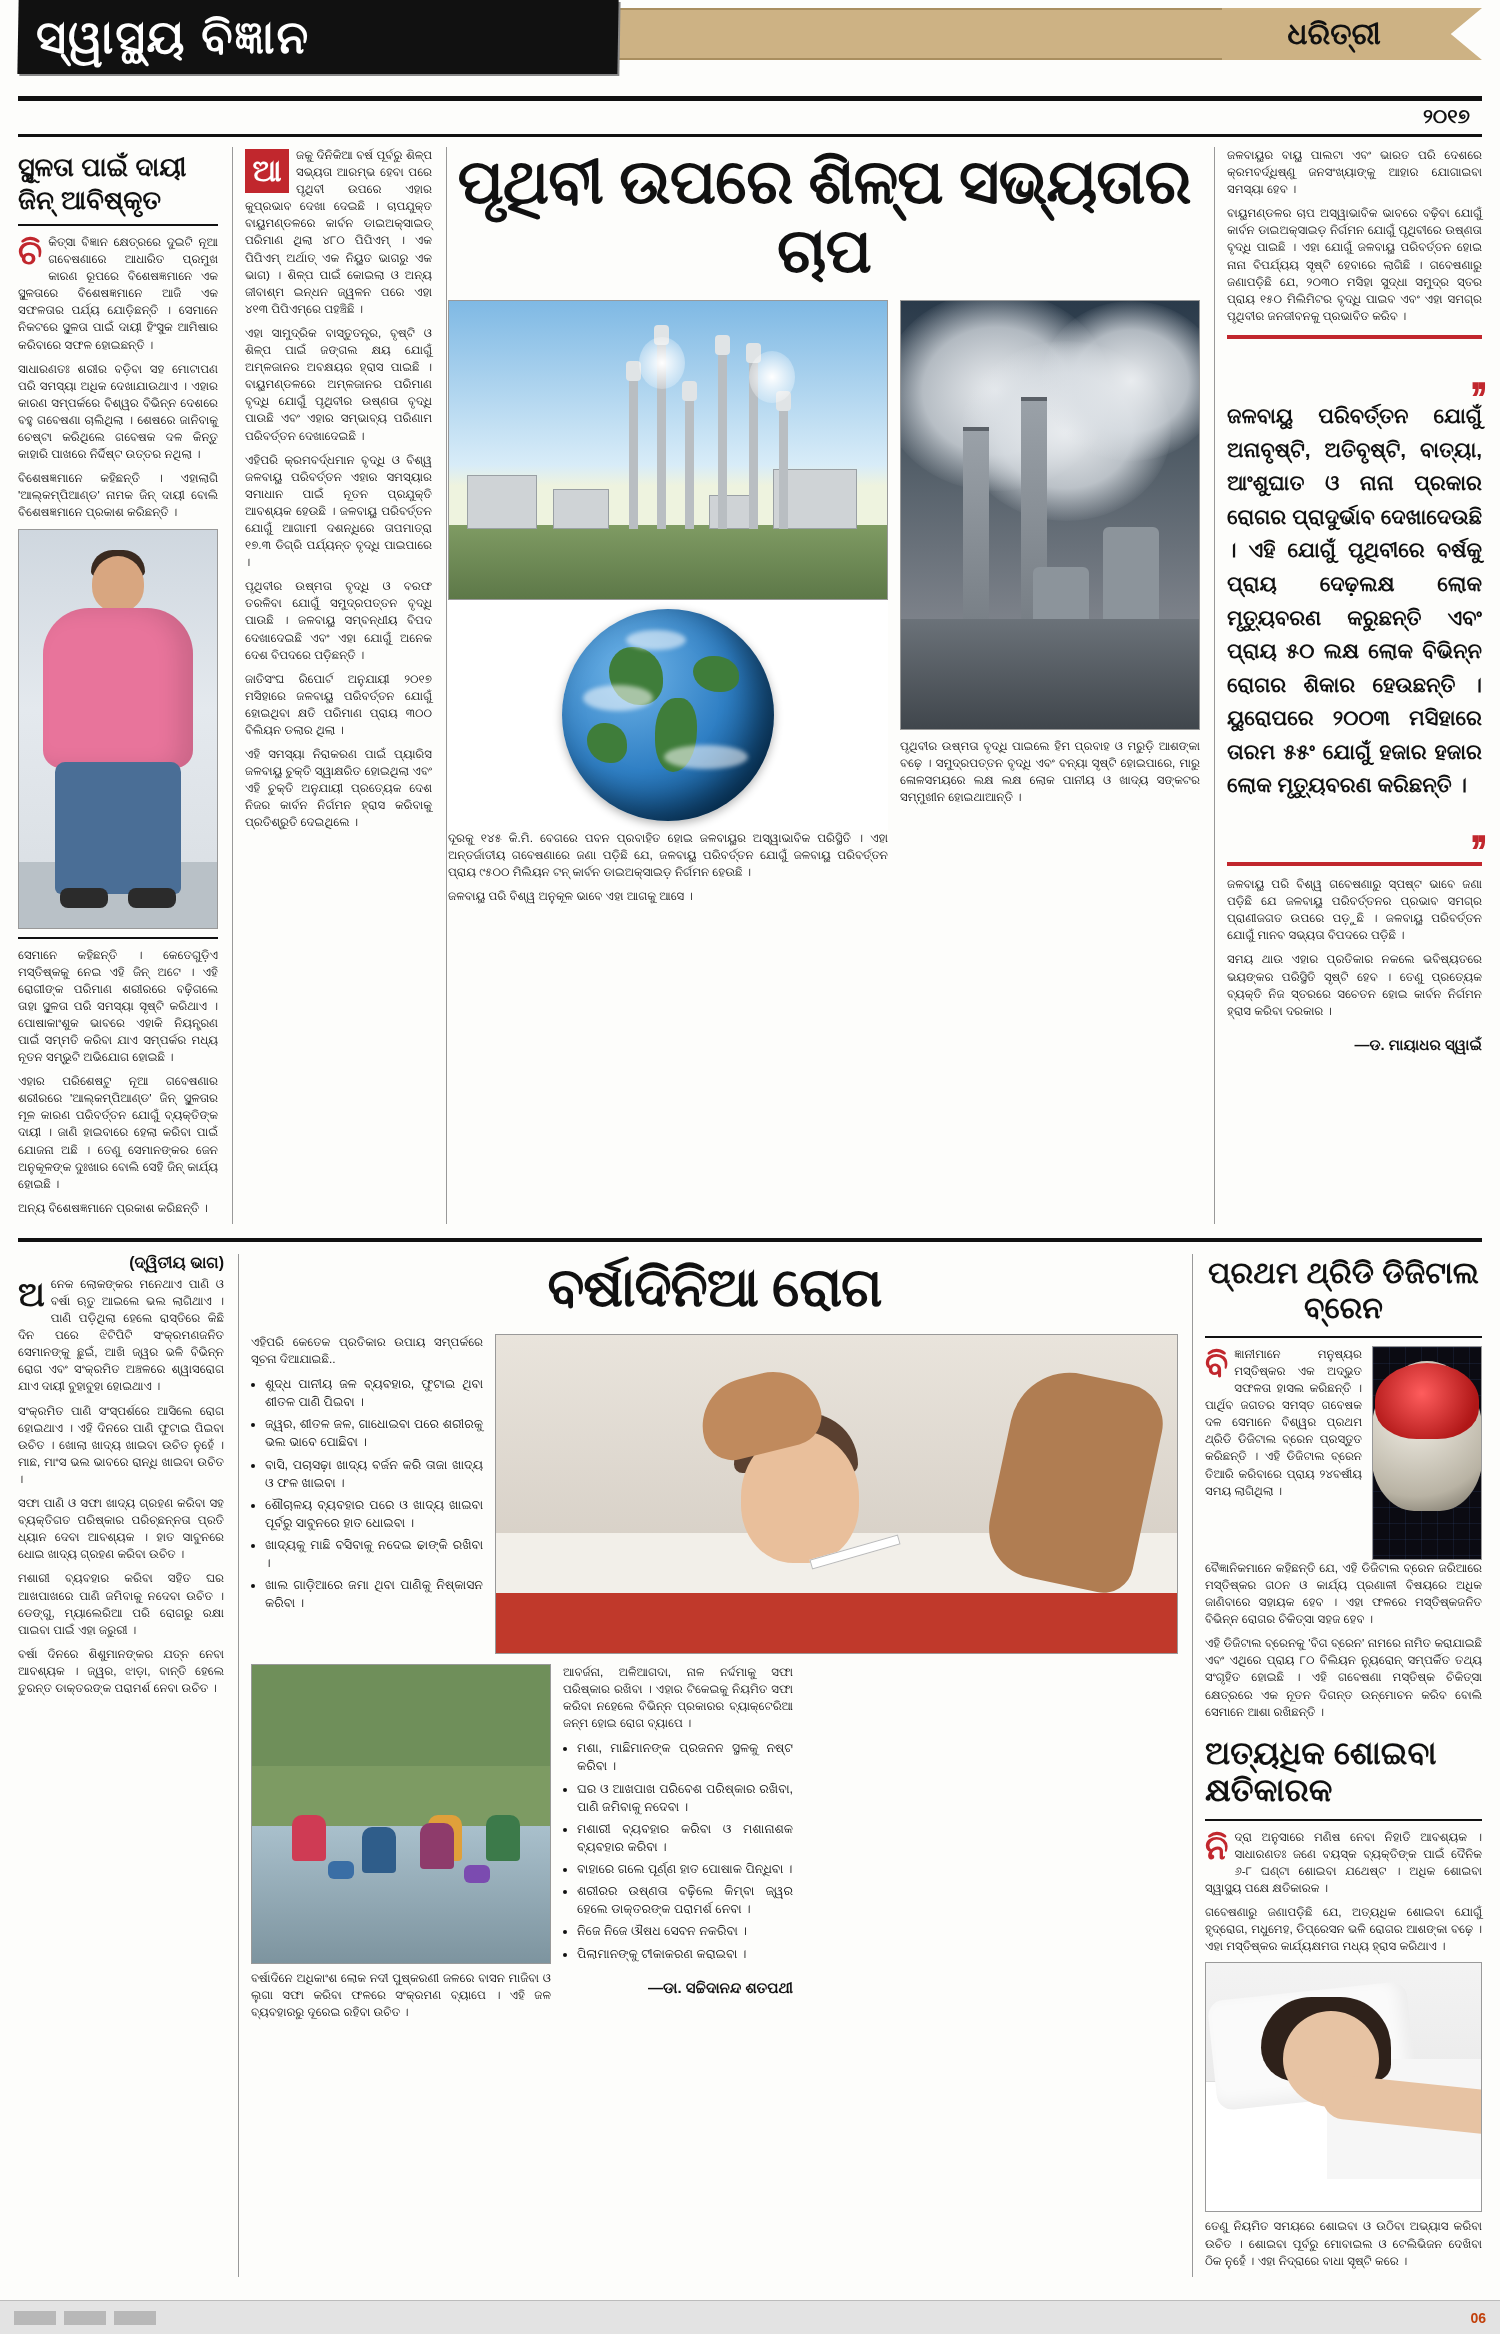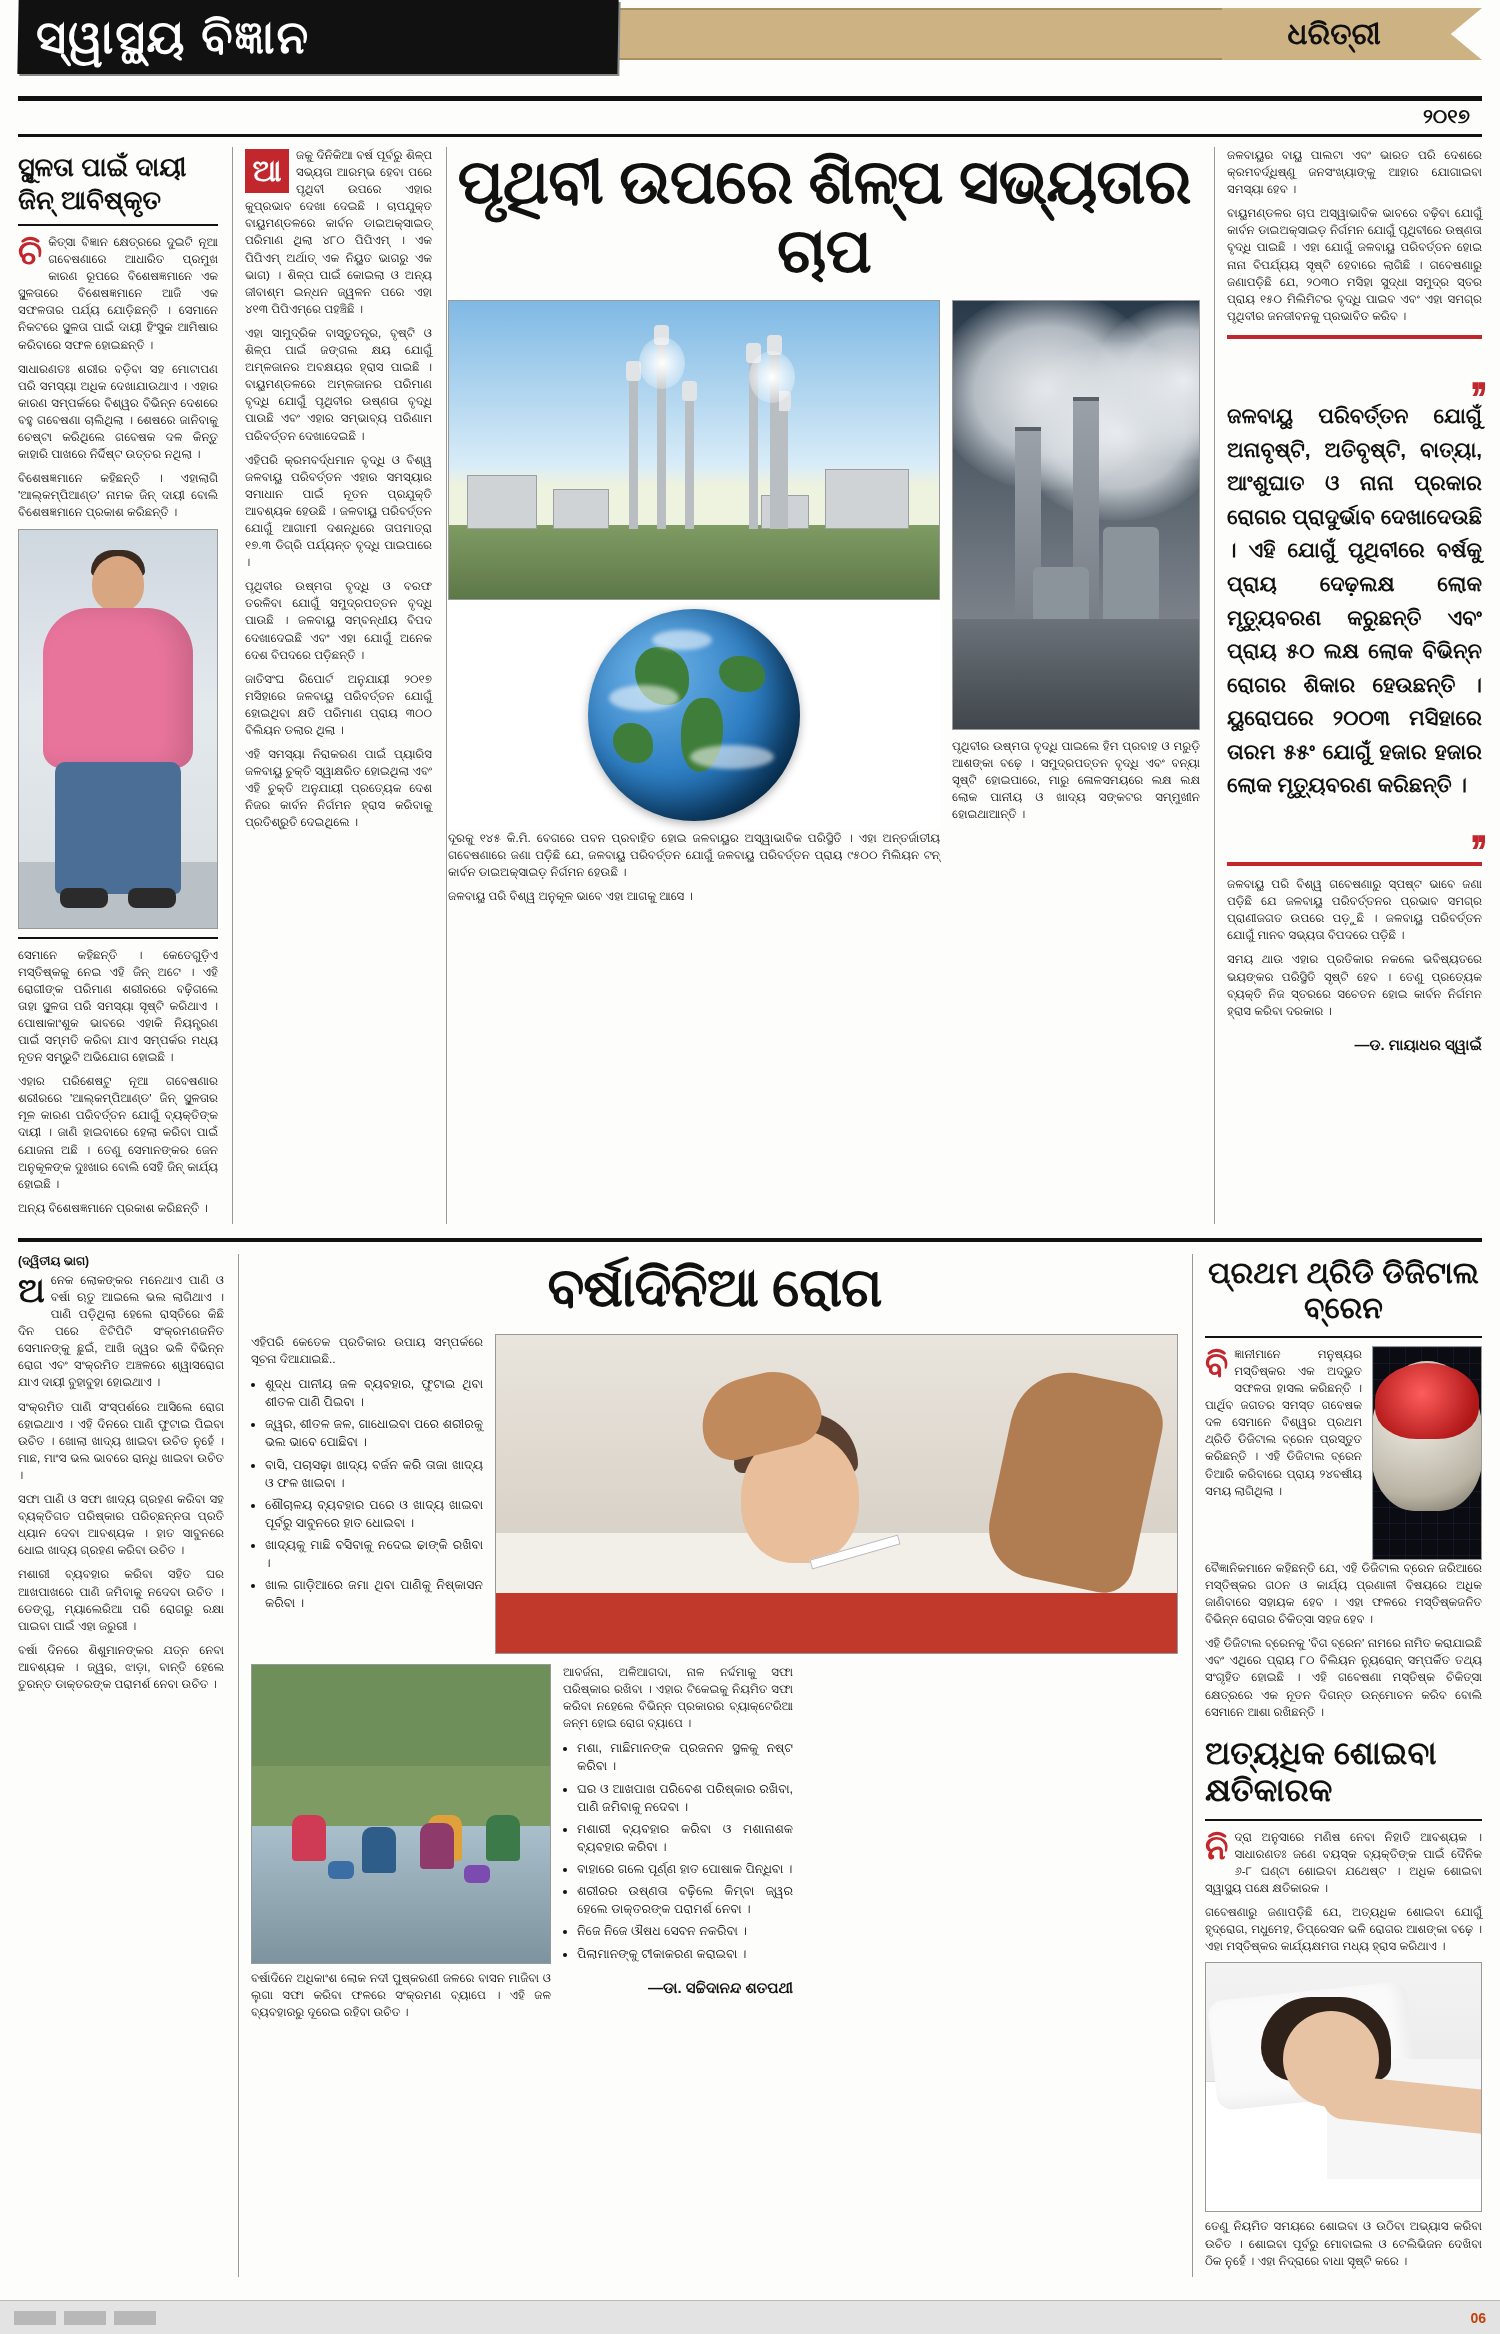--- a/index.html
+++ b/index.html
@@ -256,21 +256,21 @@
               <div class="land" style="left:62%;top:22%;width:46px;height:36px;"></div>
               <div class="cloud" style="left:10%;top:36%;width:70px;height:26px;"></div>
               <div class="cloud" style="left:48%;top:64%;width:84px;height:24px;"></div>
               <div class="cloud" style="left:30%;top:10%;width:60px;height:20px;"></div>
             </div>
           </div>
           <p class="body sm">ଦୂରକୁ ୧୪୫ କି.ମି. ବେଗରେ ପବନ ପ୍ରବାହିତ ହୋଇ ଜଳବାୟୁର ଅସ୍ୱାଭାବିକ ପରିସ୍ଥିତି । ଏହା ଅନ୍ତର୍ଜାତୀୟ ଗବେଷଣାରେ ଜଣା ପଡ଼ିଛି ଯେ, ଜଳବାୟୁ ପରିବର୍ତ୍ତନ ଯୋଗୁଁ ଜଳବାୟୁ ପରିବର୍ତ୍ତନ ପ୍ରାୟ ୯୫୦୦ ମିଲିୟନ ଟନ୍ କାର୍ବନ ଡାଇଅକ୍ସାଇଡ଼ ନିର୍ଗମନ ହେଉଛି ।</p>
           <p class="body sm">ଜଳବାୟୁ ପରି ବିଶ୍ୱ ଅନୁକୂଳ ଭାବେ ଏହା ଆଗକୁ ଆସେ ।</p>
         </div>
 
-        <div style="width:248px;">
+        <div style="width:300px;">
           <div class="ph-smoke photo">
             <div class="plume" style="left:-20px;top:-10px;width:230px;height:200px;"></div>
             <div class="plume" style="left:60px;top:40px;width:210px;height:180px;"></div>
             <div class="plume" style="left:140px;top:0px;width:180px;height:160px;"></div>
             <div class="chim" style="left:62px;height:250px;"></div>
             <div class="chim" style="left:120px;height:280px;"></div>
             <div class="tower" style="right:40px;height:150px;"></div>
             <div class="tower" style="right:110px;height:110px;"></div>
             <div class="plant"></div>
           </div>
@@ -293,21 +293,21 @@
       <p class="body sm">ସମୟ ଥାଉ ଏହାର ପ୍ରତିକାର ନକଲେ ଭବିଷ୍ୟତରେ ଭୟଙ୍କର ପରିସ୍ଥିତି ସୃଷ୍ଟି ହେବ । ତେଣୁ ପ୍ରତ୍ୟେକ ବ୍ୟକ୍ତି ନିଜ ସ୍ତରରେ ସଚେତନ ହୋଇ କାର୍ବନ ନିର୍ଗମନ ହ୍ରାସ କରିବା ଦରକାର ।</p>
       <div class="byline">—ଡ. ମାୟାଧର ସ୍ୱାଇଁ</div>
     </div>
   </div>
 
   <div class="sec-divider"></div>
 
   <div class="bottom-wrap">
 
     <div class="bcol-1">
-      <div style="font-size:12px;font-weight:bold;text-align:left;margin-bottom:4px;">(ଦ୍ୱିତୀୟ ଭାଗ)</div>
+      <div style="font-size:16px;font-weight:bold;text-align:right;margin-bottom:4px;">(ଦ୍ୱିତୀୟ ଭାଗ)</div>
       <p class="body sm">
         <span class="dropcap-dark">ଅ</span>
         <span>ନେକ ଲୋକଙ୍କର ମନେଥାଏ ପାଣି ଓ ବର୍ଷା ଋତୁ ଆଇଲେ ଭଲ ଲାଗିଥାଏ । ପାଣି ପଡ଼ିଥିଲା ହେଲେ ରାସ୍ତିରେ କିଛି ଦିନ ପରେ ଝିଟିପିଟି ସଂକ୍ରମଣଜନିତ ସେମାନଙ୍କୁ ଛୁଇଁ, ଆଖି ଜ୍ୱର ଭଳି ବିଭିନ୍ନ ରୋଗ ଏବଂ ସଂକ୍ରମିତ ଅଞ୍ଚଳରେ ଶ୍ୱାସରୋଗ ଯାଏ ଦାୟୀ ବୁହାବୁହା ହୋଇଥାଏ ।</span>
       </p>
       <p class="body sm">ସଂକ୍ରମିତ ପାଣି ସଂସ୍ପର୍ଶରେ ଆସିଲେ ରୋଗ ହୋଇଥାଏ । ଏହି ଦିନରେ ପାଣି ଫୁଟାଇ ପିଇବା ଉଚିତ । ଖୋଲା ଖାଦ୍ୟ ଖାଇବା ଉଚିତ ନୁହେଁ । ମାଛ, ମାଂସ ଭଲ ଭାବରେ ରାନ୍ଧି ଖାଇବା ଉଚିତ ।</p>
       <p class="body sm">ସଫା ପାଣି ଓ ସଫା ଖାଦ୍ୟ ଗ୍ରହଣ କରିବା ସହ ବ୍ୟକ୍ତିଗତ ପରିଷ୍କାର ପରିଚ୍ଛନ୍ନତା ପ୍ରତି ଧ୍ୟାନ ଦେବା ଆବଶ୍ୟକ । ହାତ ସାବୁନରେ ଧୋଇ ଖାଦ୍ୟ ଗ୍ରହଣ କରିବା ଉଚିତ ।</p>
       <p class="body sm">ମଶାରୀ ବ୍ୟବହାର କରିବା ସହିତ ଘର ଆଖପାଖରେ ପାଣି ଜମିବାକୁ ନଦେବା ଉଚିତ । ଡେଙ୍ଗୁ, ମ୍ୟାଲେରିଆ ପରି ରୋଗରୁ ରକ୍ଷା ପାଇବା ପାଇଁ ଏହା ଜରୁରୀ ।</p>
       <p class="body sm">ବର୍ଷା ଦିନରେ ଶିଶୁମାନଙ୍କର ଯତ୍ନ ନେବା ଆବଶ୍ୟକ । ଜ୍ୱର, ଝାଡ଼ା, ବାନ୍ତି ହେଲେ ତୁରନ୍ତ ଡାକ୍ତରଙ୍କ ପରାମର୍ଶ ନେବା ଉଚିତ ।</p>
       <p class="body sm"></p>
     </div>

